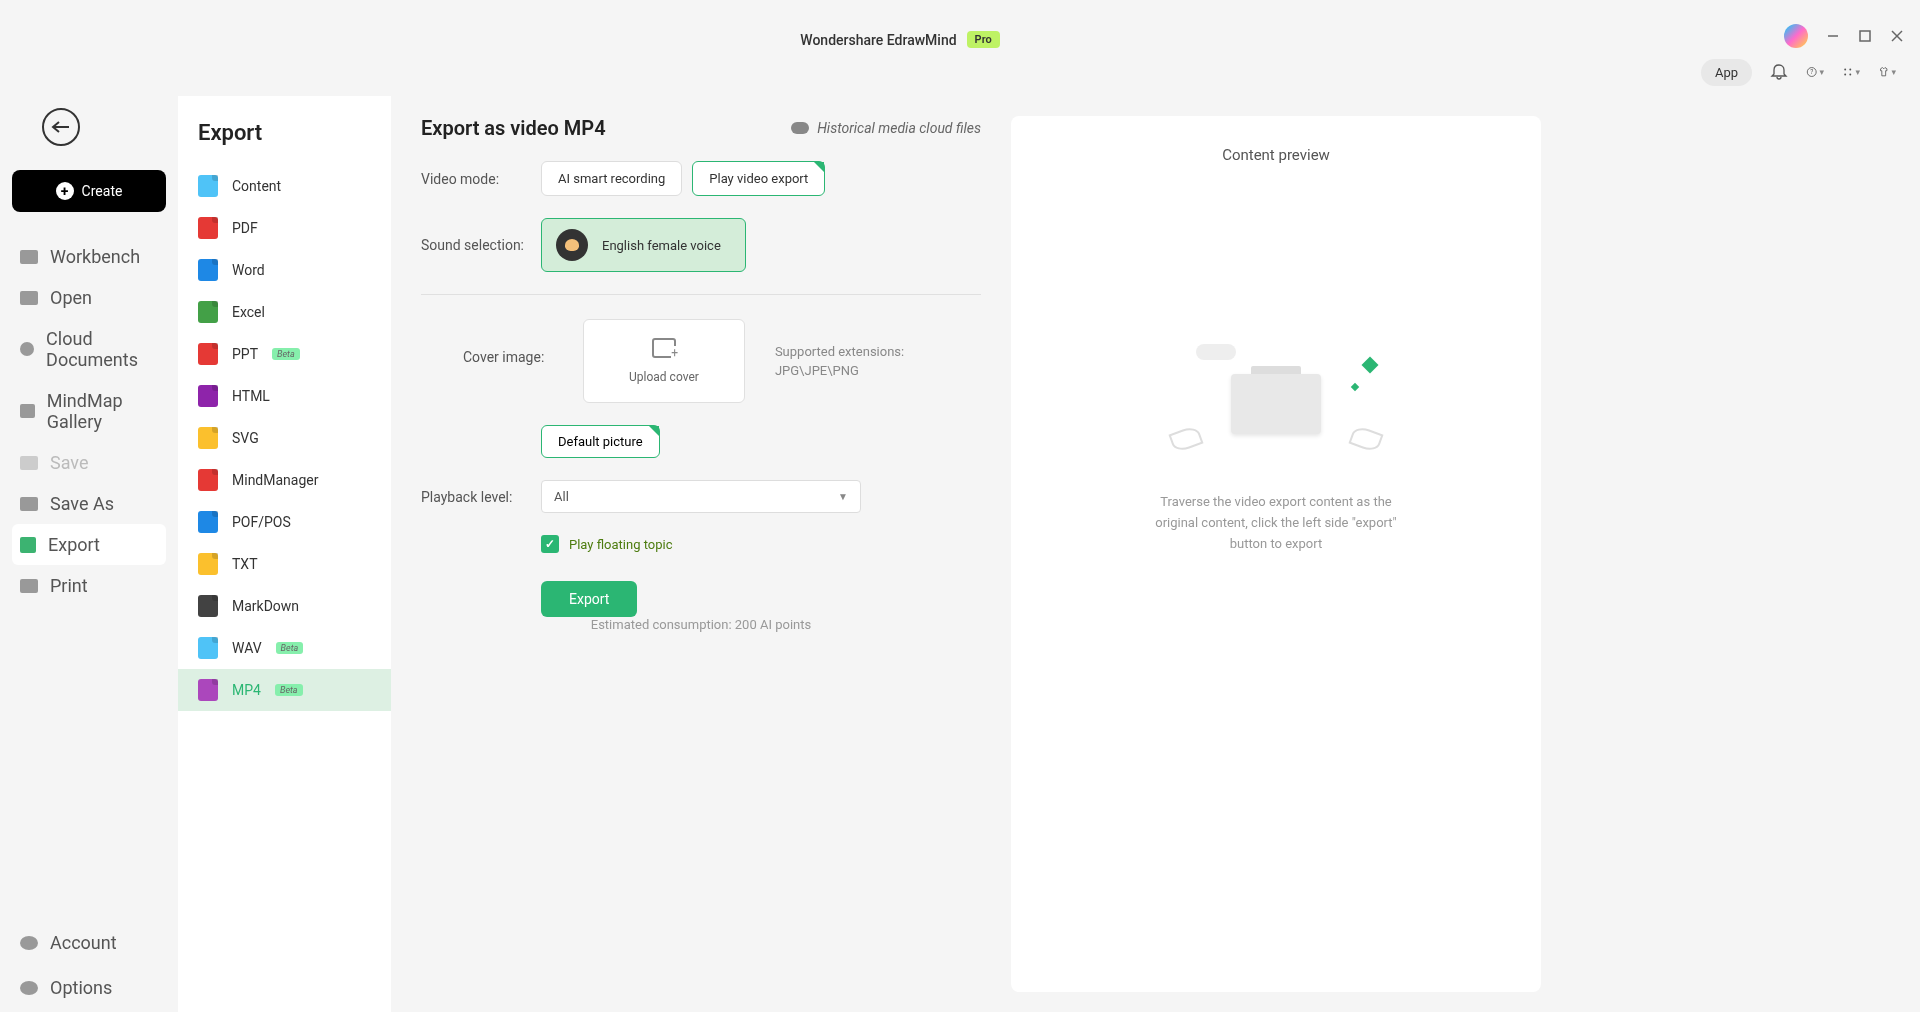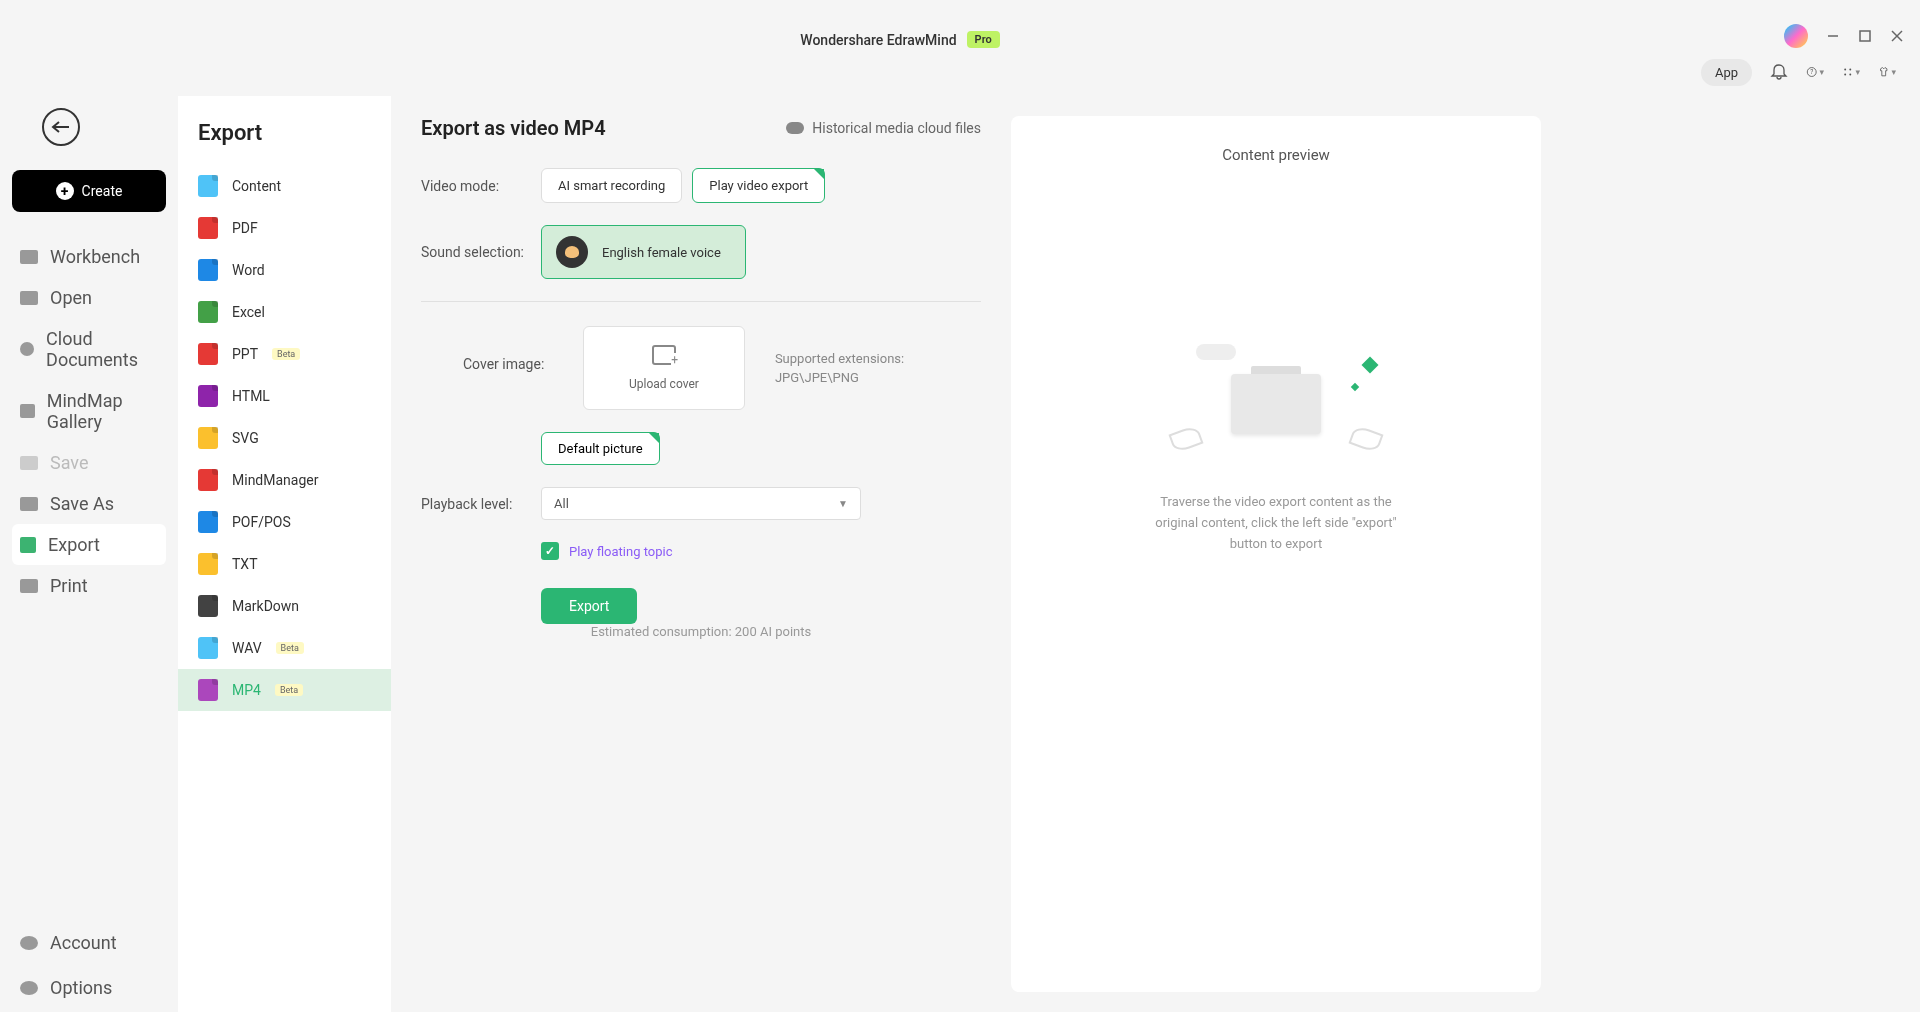--- a/index.html
+++ b/index.html
@@ -32,27 +32,27 @@
     .nav-icon.export-ico { background: #3cb371; width: 16px; height: 16px; }
     .sidebar-spacer { flex: 1; }
     .sidebar-bottom .nav-item { margin-bottom: 4px; }
     
     .export-panel { width: 213px; background: #fff; padding: 24px 0; }
     .export-title { font-size: 22px; font-weight: 600; color: #222; padding: 0 20px; margin-bottom: 20px; }
     .fmt-item { display: flex; align-items: center; gap: 14px; padding: 10px 20px; cursor: pointer; font-size: 14px; color: #333; }
     .fmt-item.active { background: #ddf0e3; color: #2bb673; }
     .fmt-icon { width: 20px; height: 22px; border-radius: 3px; position: relative; }
     .fmt-icon::after { content: ''; position: absolute; top: 0; right: 0; width: 6px; height: 6px; background: rgba(0,0,0,0.15); border-bottom-left-radius: 3px; }
-    .beta-tag { background: #fef9c3; color: #666; font-size: 9px; padding: 1px 5px; border-radius: 3px; }
+    .beta-tag { background: #86efac; color: #666; font-size: 9px; padding: 1px 5px; border-radius: 3px; font-style: italic; }
     
     .content-area { flex: 1; background: #f5f5f5; padding: 20px 30px; display: flex; gap: 30px; }
     .form-col { flex: 1; max-width: 560px; }
-    .form-header { display: flex; align-items: center; justify-content: space-between; margin-bottom: 28px; }
+    .form-header { display: flex; align-items: center; justify-content: space-between; margin-bottom: 21px; }
     .page-title { font-size: 20px; font-weight: 600; color: #222; }
-    .historical-link { display: flex; align-items: center; gap: 8px; color: #666; font-size: 14px; cursor: pointer; }
+    .historical-link { display: flex; align-items: center; gap: 8px; color: #666; font-size: 14px; cursor: pointer; font-style: italic; }
     .hist-icon-cloud { width: 18px; height: 12px; background: #888; border-radius: 8px; }
     
     .form-row { display: flex; align-items: center; margin-bottom: 22px; }
     .form-label { width: 120px; font-size: 14px; color: #555; }
     .form-ctrls { flex: 1; display: flex; gap: 10px; }
     
     .mode-btn { padding: 9px 16px; border: 1px solid #ddd; border-radius: 6px; background: #fff; font-size: 13px; color: #333; cursor: pointer; position: relative; }
     .mode-btn.selected { border-color: #2bb673; color: #333; }
     .mode-btn.selected::after { content: ''; position: absolute; top: 0; right: 0; width: 0; height: 0; border-left: 10px solid transparent; border-top: 10px solid #2bb673; }
     
@@ -71,21 +71,21 @@
     
     .default-pic-btn { padding: 8px 16px; border: 1px solid #2bb673; background: #fff; border-radius: 6px; font-size: 13px; cursor: pointer; position: relative; }
     .default-pic-btn::after { content: ''; position: absolute; top: 0; right: 0; width: 0; height: 0; border-left: 10px solid transparent; border-top: 10px solid #2bb673; }
     
     .select-box { width: 320px; padding: 8px 12px; border: 1px solid #ddd; border-radius: 4px; background: #fff; font-size: 13px; color: #555; cursor: pointer; display: flex; justify-content: space-between; align-items: center; }
     .select-arrow { font-size: 10px; color: #888; }
     
     .checkbox-row { display: flex; align-items: center; gap: 10px; margin-left: 120px; margin-bottom: 28px; }
     .cbox { width: 18px; height: 18px; background: #2bb673; border-radius: 3px; display: flex; align-items: center; justify-content: center; cursor: pointer; }
     .cbox::after { content: '✓'; color: #fff; font-size: 12px; font-weight: bold; }
-    .cbox-label { font-size: 13px; color: #8b5cf6; }
+    .cbox-label { font-size: 13px; color: #4d7c0f; }
     
     .export-btn { margin-left: 120px; padding: 10px 28px; background: #2bb673; color: #fff; border: none; border-radius: 6px; font-size: 14px; cursor: pointer; }
     .consumption-text { text-align: center; font-size: 13px; color: #999; }
     
     .preview-panel { width: 530px; background: #fff; border-radius: 8px; padding: 30px 24px; display: flex; flex-direction: column; align-items: center; }
     .preview-title { font-size: 15px; color: #555; margin-bottom: 180px; }
     .preview-illustration { width: 220px; height: 120px; position: relative; margin-bottom: 28px; }
     .preview-box { width: 90px; height: 60px; background: #e8e8e8; border-radius: 4px; position: absolute; left: 50%; top: 50%; transform: translate(-50%, -50%); box-shadow: 0 2px 4px rgba(0,0,0,0.1); }
     .preview-box::before { content: ''; position: absolute; top: -8px; left: 20px; right: 20px; height: 8px; background: #ddd; border-radius: 2px 2px 0 0; }
     .sparkle1 { position: absolute; right: 10px; top: 15px; width: 12px; height: 12px; background: #2bb673; transform: rotate(45deg); }

